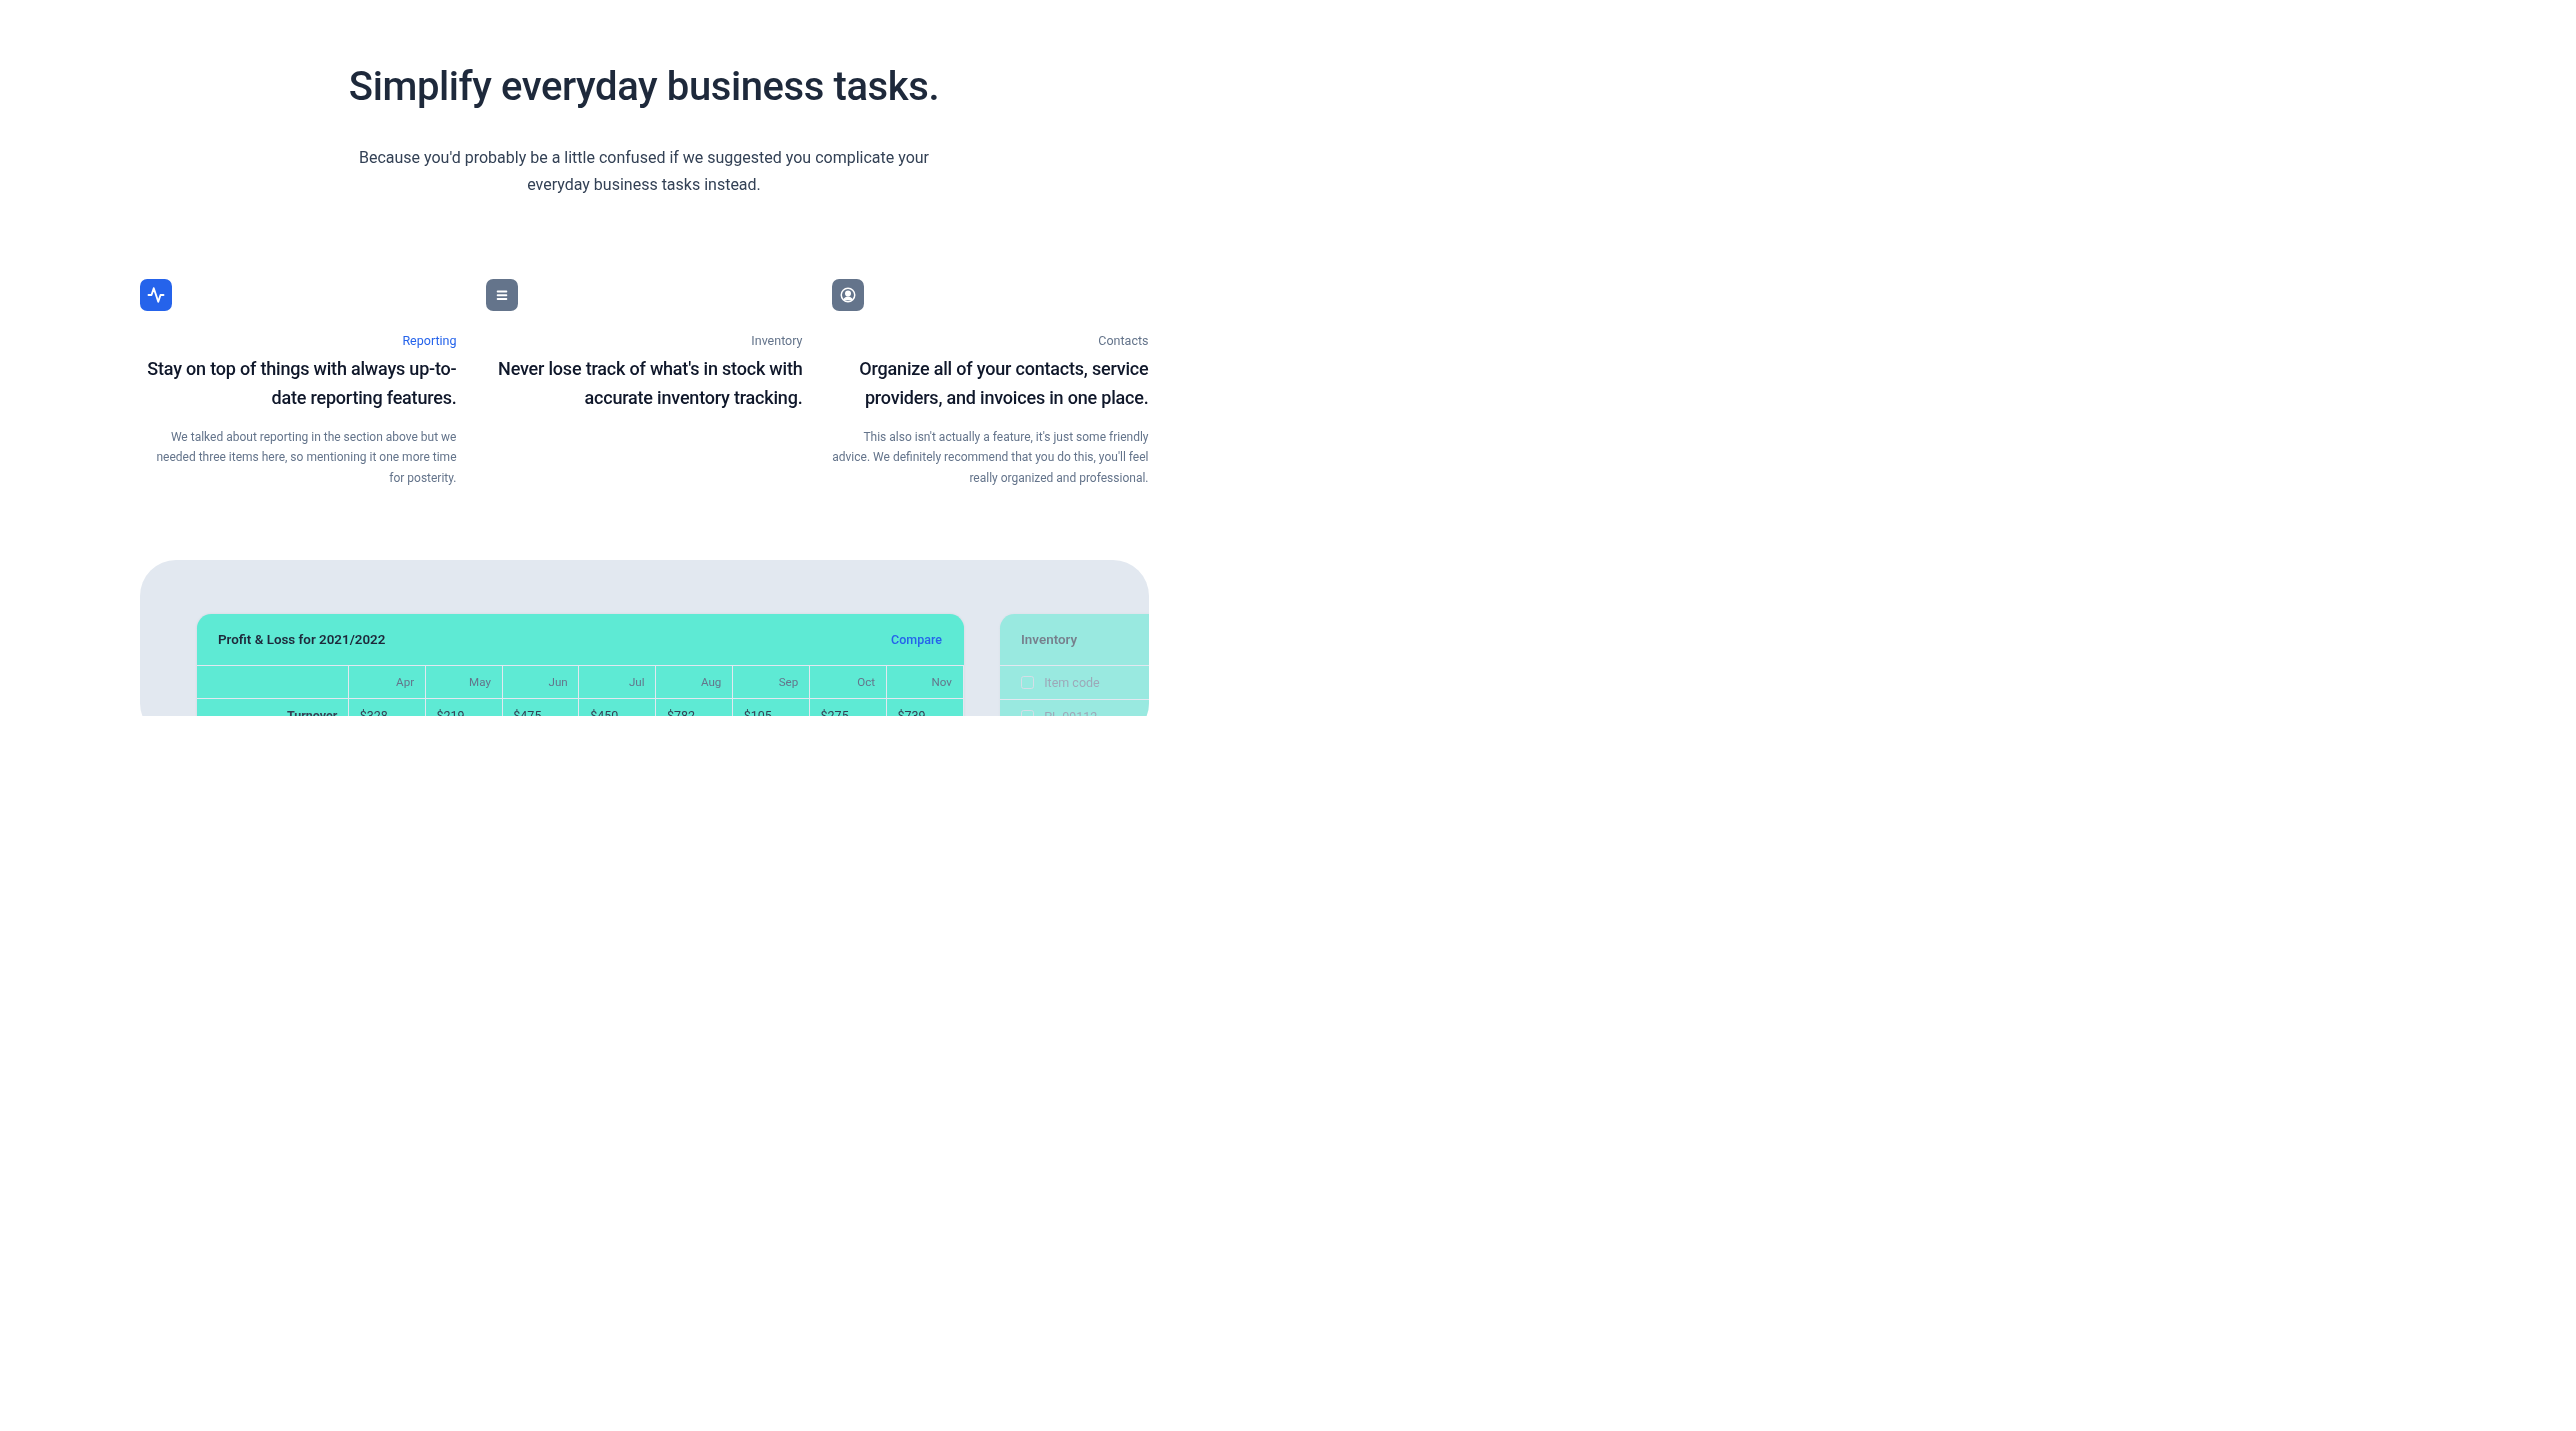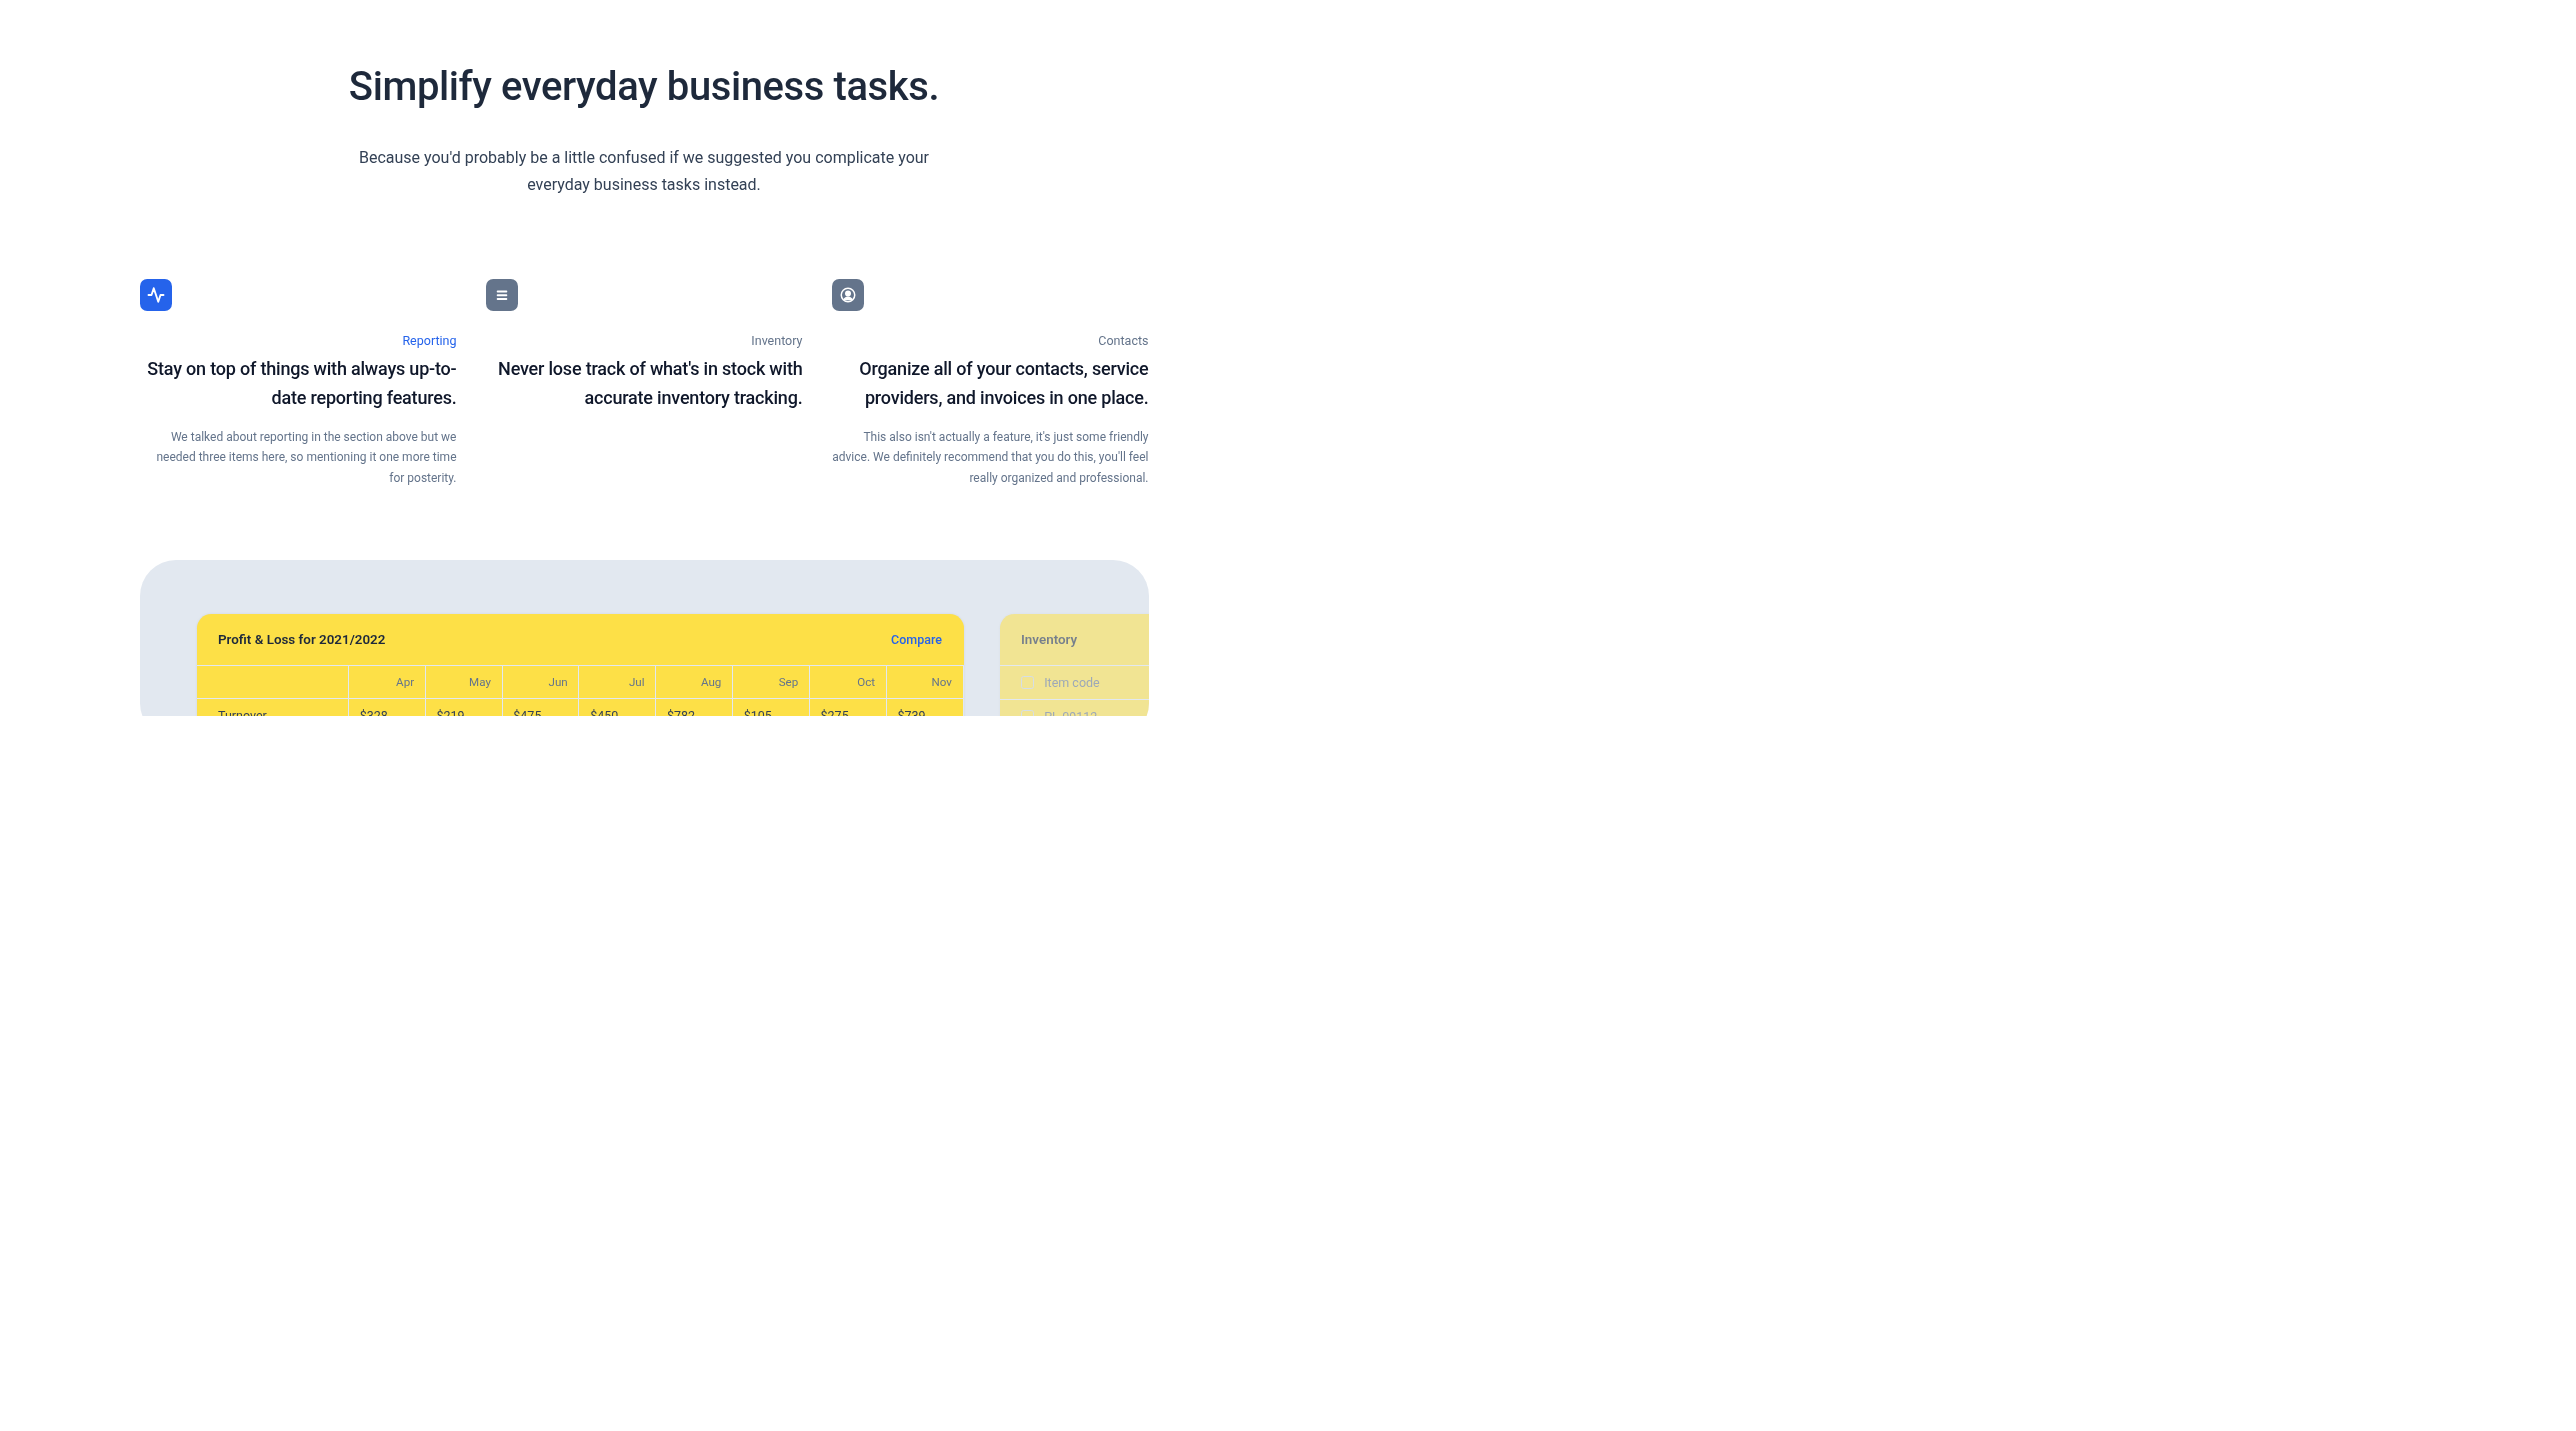--- a/index.html
+++ b/index.html
@@ -12,31 +12,31 @@
 .feature-icon { width: 32px; height: 32px; border-radius: 7.2px; display: flex; align-items: center; justify-content: center; }
 .feature-icon.active { background: #2563eb; }
 .feature-icon.inactive { background: #64748b; }
 .feature-icon svg { width: 18px; height: 18px; }
 .feature-label { font-size: 12.5px; margin-top: 21.5px; }
 .feature-label.active { color: #2563eb; }
 .feature-label.inactive { color: #64748b; }
 .feature-title { font-size: 18px; font-weight: 500; color: #0f172a; margin-top: 7.2px; line-height: 1.6; letter-spacing: -0.2px; }
 .feature-desc { font-size: 12px; color: #64748b; margin-top: 14.3px; line-height: 1.7; }
 .preview-panel { margin-top: 72px; background: #e2e8f0; border-radius: 36px; padding: 54px 0 0 57px; overflow: hidden; height: 179px; display: flex; gap: 36px; }
-.card { background: #fde047; border-radius: 14.3px; box-shadow: 0 0.9px 2.7px rgba(0,0,0,0.08); flex-shrink: 0; overflow: hidden; }
+.card { background: #5eead4; border-radius: 14.3px; box-shadow: 0 0.9px 2.7px rgba(0,0,0,0.08); flex-shrink: 0; overflow: hidden; }
 .card-main { width: 767px; }
 .card-side { width: 376px; opacity: 0.55; }
 .card-header { display: flex; justify-content: space-between; align-items: center; padding: 18px 21.5px; }
 .card-title { font-size: 13.4px; font-weight: 600; color: #1e293b; }
 .card-action { font-size: 12.5px; color: #2563eb; font-weight: 500; }
 table { width: 100%; border-collapse: collapse; font-size: 12.5px; }
 th { text-align: right; font-weight: 400; color: #64748b; padding: 9px 10.7px; border-top: 0.9px solid #e2e8f0; border-right: 0.9px solid #e2e8f0; font-size: 11.6px; }
 th:first-child { border-right: 0.9px solid #e2e8f0; padding-left: 21.5px; }
 td { padding: 9px 10.7px; color: #334155; border-top: 0.9px solid #e2e8f0; border-right: 0.9px solid #e2e8f0; font-size: 12.5px; }
-td:first-child { font-weight: 400; color: #334155; padding-left: 21.5px; }
+td:first-child { font-weight: 700; color: #334155; padding-left: 21.5px; text-align: right; }
 .side-header { padding: 18px 21.5px; font-size: 13.4px; font-weight: 600; color: #1e293b; }
 .side-row { display: flex; padding: 9px 21.5px; border-top: 0.9px solid #e2e8f0; color: #64748b; font-size: 12.5px; gap: 54px; }
 .side-row .chk { width: 12.5px; height: 12.5px; border: 1.3px solid #cbd5e1; border-radius: 2.7px; margin-right: 10.7px; display: inline-block; flex-shrink: 0; }
 .side-col1 { width: 116px; display: flex; align-items: center; }
 </style>
 </head>
 <body>
 
 <div class="container">
   <h1 class="hero-title">Simplify everyday business tasks.</h1>

